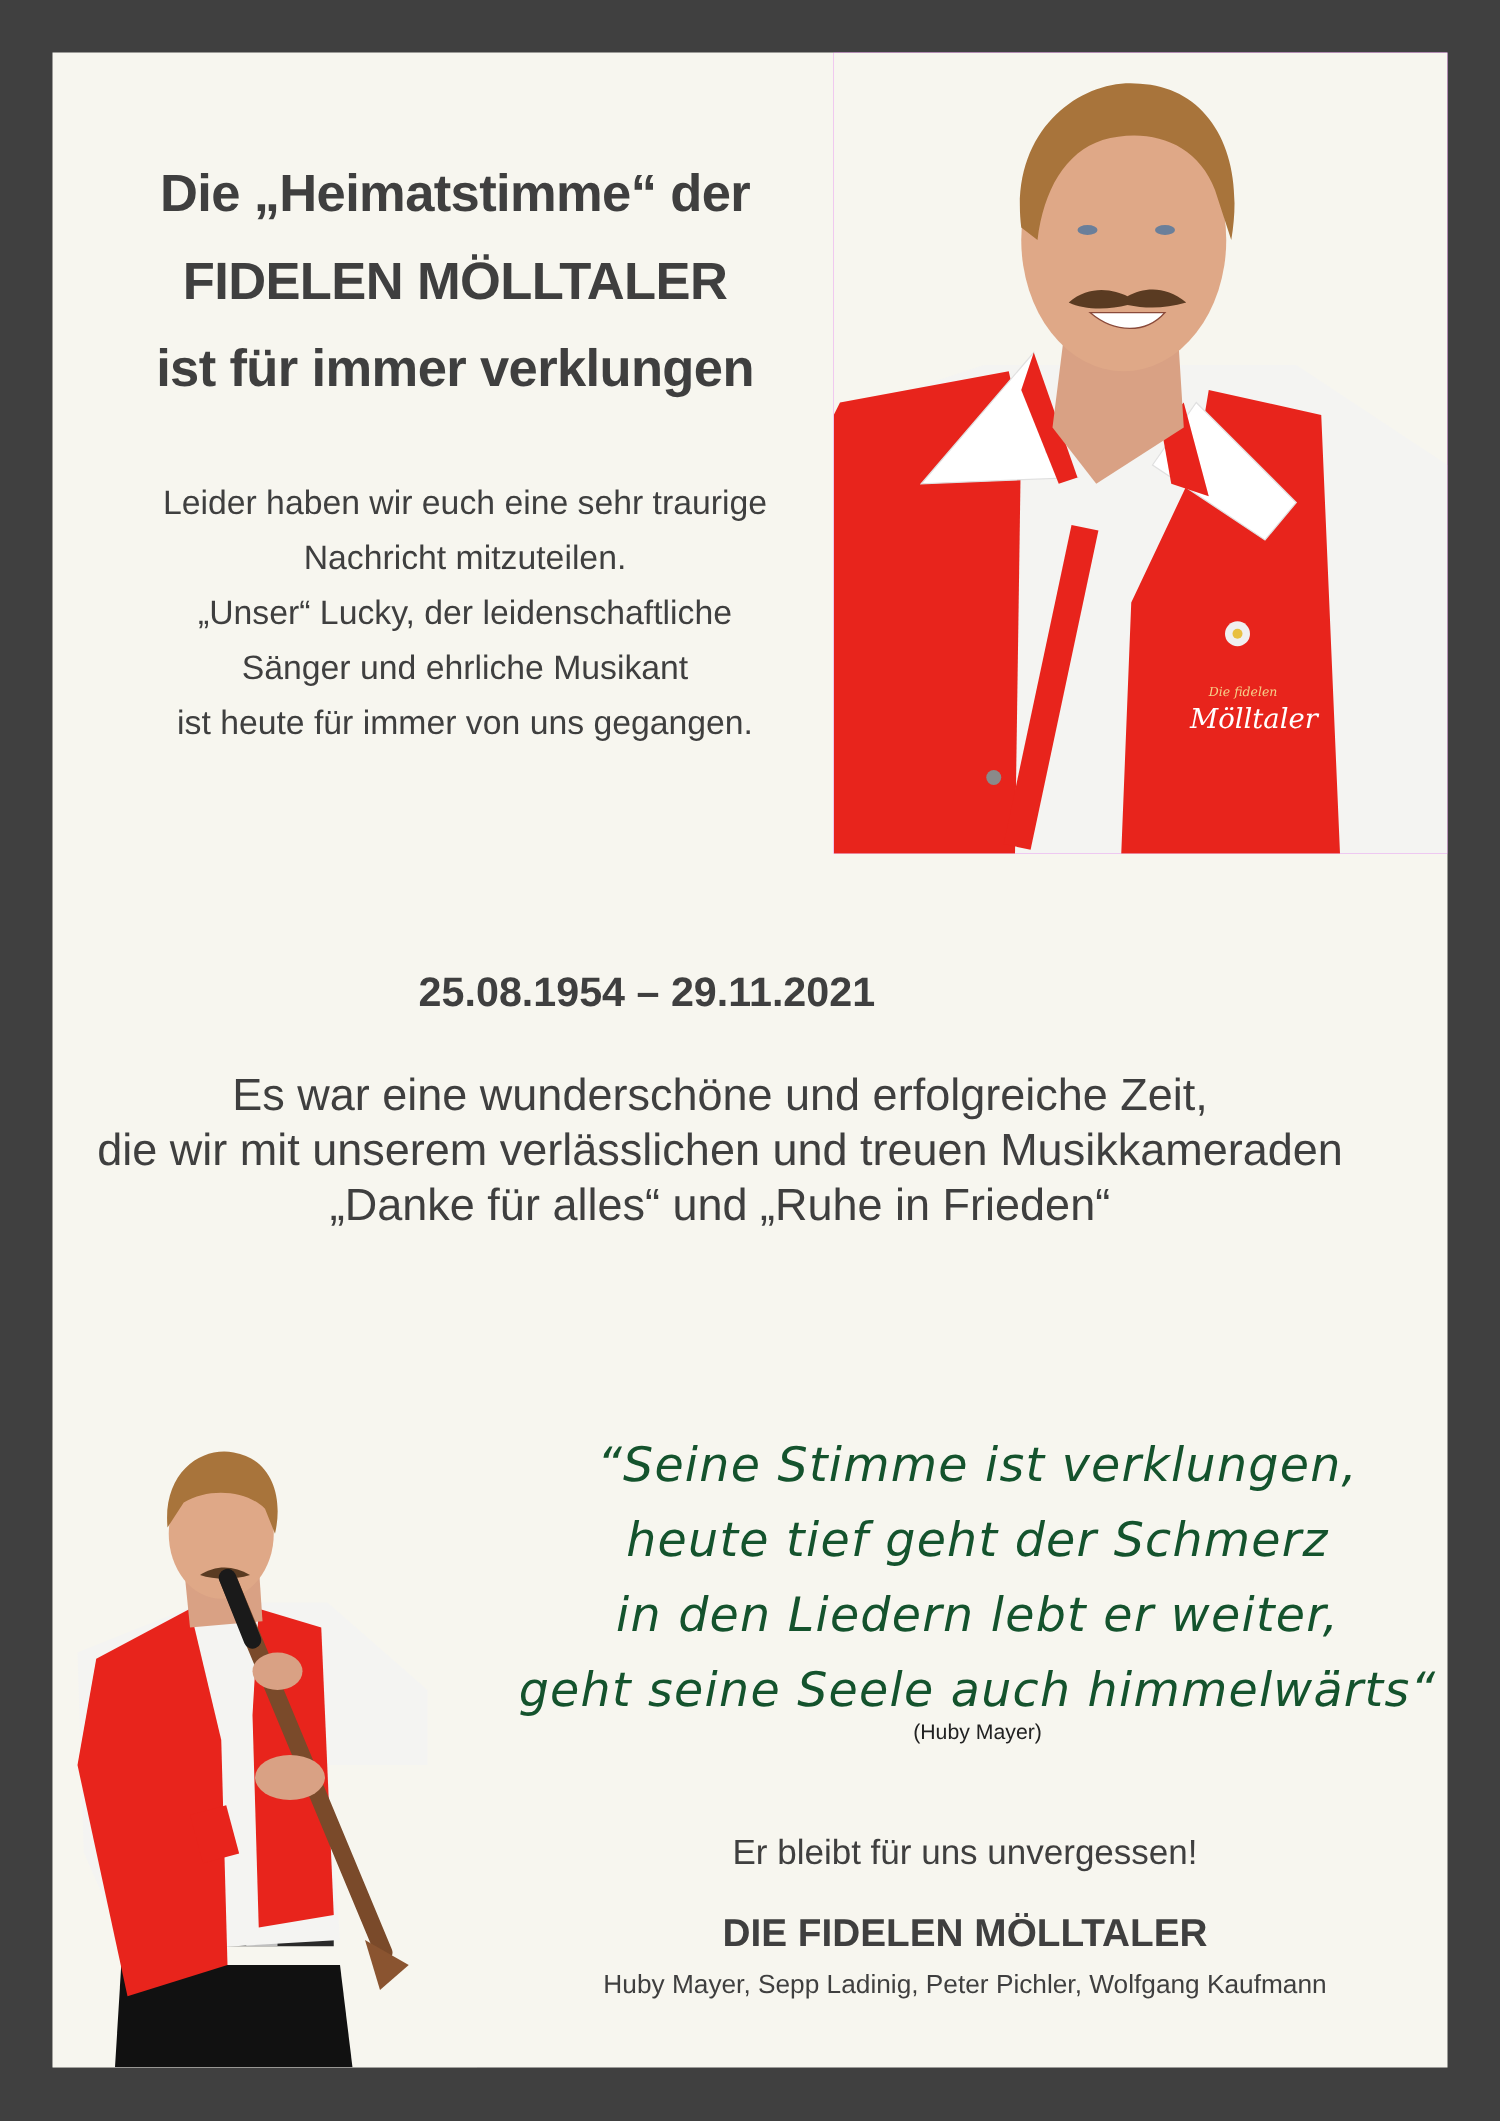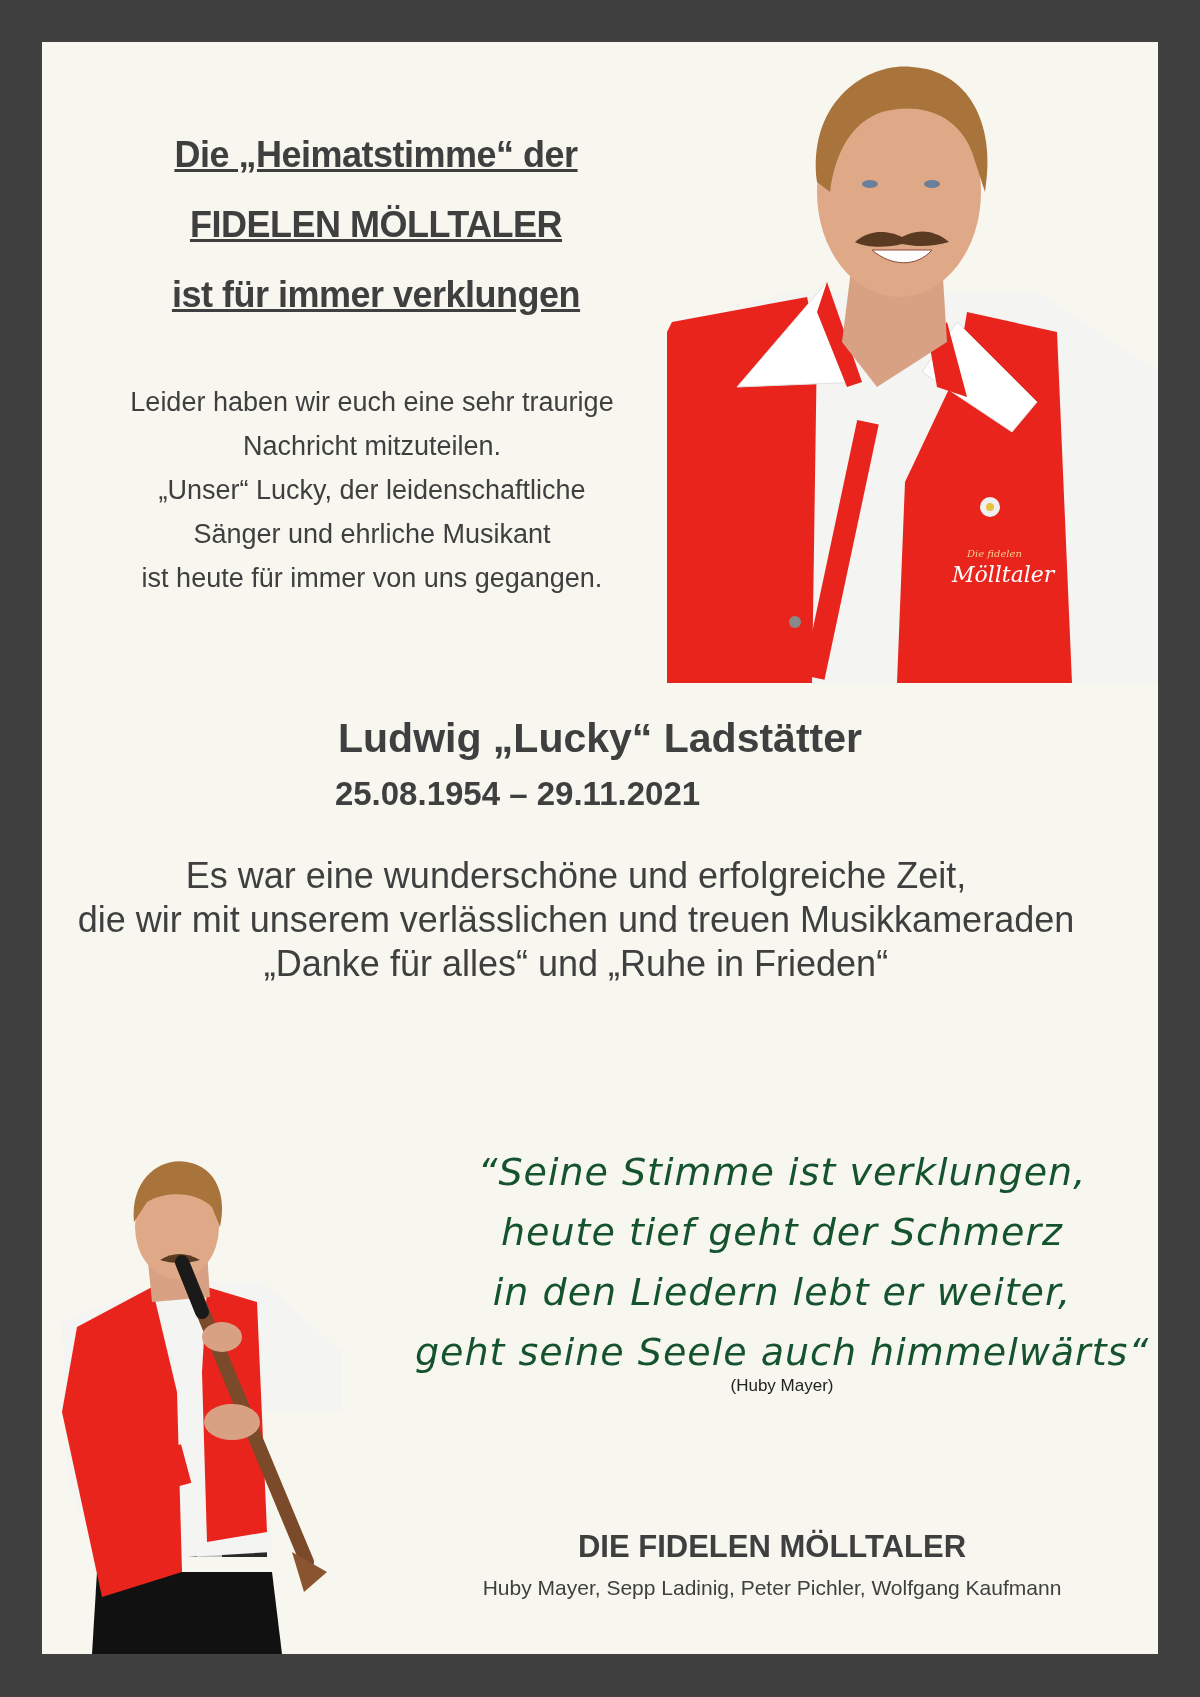--- a/index.html
+++ b/index.html
@@ -16,24 +16,23 @@
     left: 42px; top: 42px;
     width: 1116px; height: 1612px;
     background: #f7f6ef;
     overflow: hidden;
   }
   .abs { position: absolute; }
   .center { text-align: center; }
 
   
   .headline {
-    left: 24px; top: 78px; width: 620px;
-    font-weight: bold; font-size: 36px; line-height: 70px;
+    left: 12px; top: 78px; width: 620px;
+    font-weight: bold; font-size: 42px; line-height: 70px;
     letter-spacing: -0.5px;
-    text-decoration: underline;
   }
   .intro {
     left: 20px; top: 338px; width: 620px;
     font-size: 27px; line-height: 44px;
   }
   .intro div, .headline div, .tribute div, .poem div { white-space: nowrap; }
 
   
   .portrait {
     left: 625px; top: 0; width: 491px; height: 641px;
@@ -137,21 +136,20 @@
 
       <circle cx="323" cy="465" r="10" fill="#f0f0f0"></circle>
       <circle cx="323" cy="465" r="4" fill="#e8c040"></circle>
       <text x="300" y="515" font-family="DejaVu Serif, serif" font-style="italic" font-size="10" fill="#f5d08a">Die fidelen</text>
       <text x="285" y="540" font-family="DejaVu Serif, serif" font-style="italic" font-size="22" fill="#ffffff">Mölltaler</text>
 
       <circle cx="128" cy="580" r="6" fill="#8a8a8a"></circle>
     </svg>
   </div>
 
-  <div class="abs name center">Ludwig „Lucky“ Ladstätter</div>
   <div class="abs dates center">25.08.1954 – 29.11.2021</div>
 
   <div class="abs tribute center">
     <div>Es war eine wunderschöne und erfolgreiche Zeit,</div>
     <div>die wir mit unserem verlässlichen und treuen Musikkameraden</div>
     <div>„Danke für alles“ und „Ruhe in Frieden“</div>
   </div>
 
   <div class="abs clarinet-photo">
     <svg width="340" height="502" viewBox="0 0 340 502">
@@ -184,16 +182,17 @@
   </div>
 
   <div class="abs poem center">
     <div>“Seine Stimme ist verklungen,</div>
     <div>heute tief geht der Schmerz</div>
     <div>in den Liedern lebt er weiter,</div>
     <div>geht seine Seele auch himmelwärts“</div>
   </div>
   <div class="abs poem-author center">(Huby Mayer)</div>
 
+  <div class="abs closing center">Er bleibt für uns unvergessen!</div>
   <div class="abs band center">DIE FIDELEN MÖLLTALER</div>
   <div class="abs members center">Huby Mayer, Sepp Ladinig, Peter Pichler, Wolfgang Kaufmann</div>
 
 </div>
 
 </body></html>

